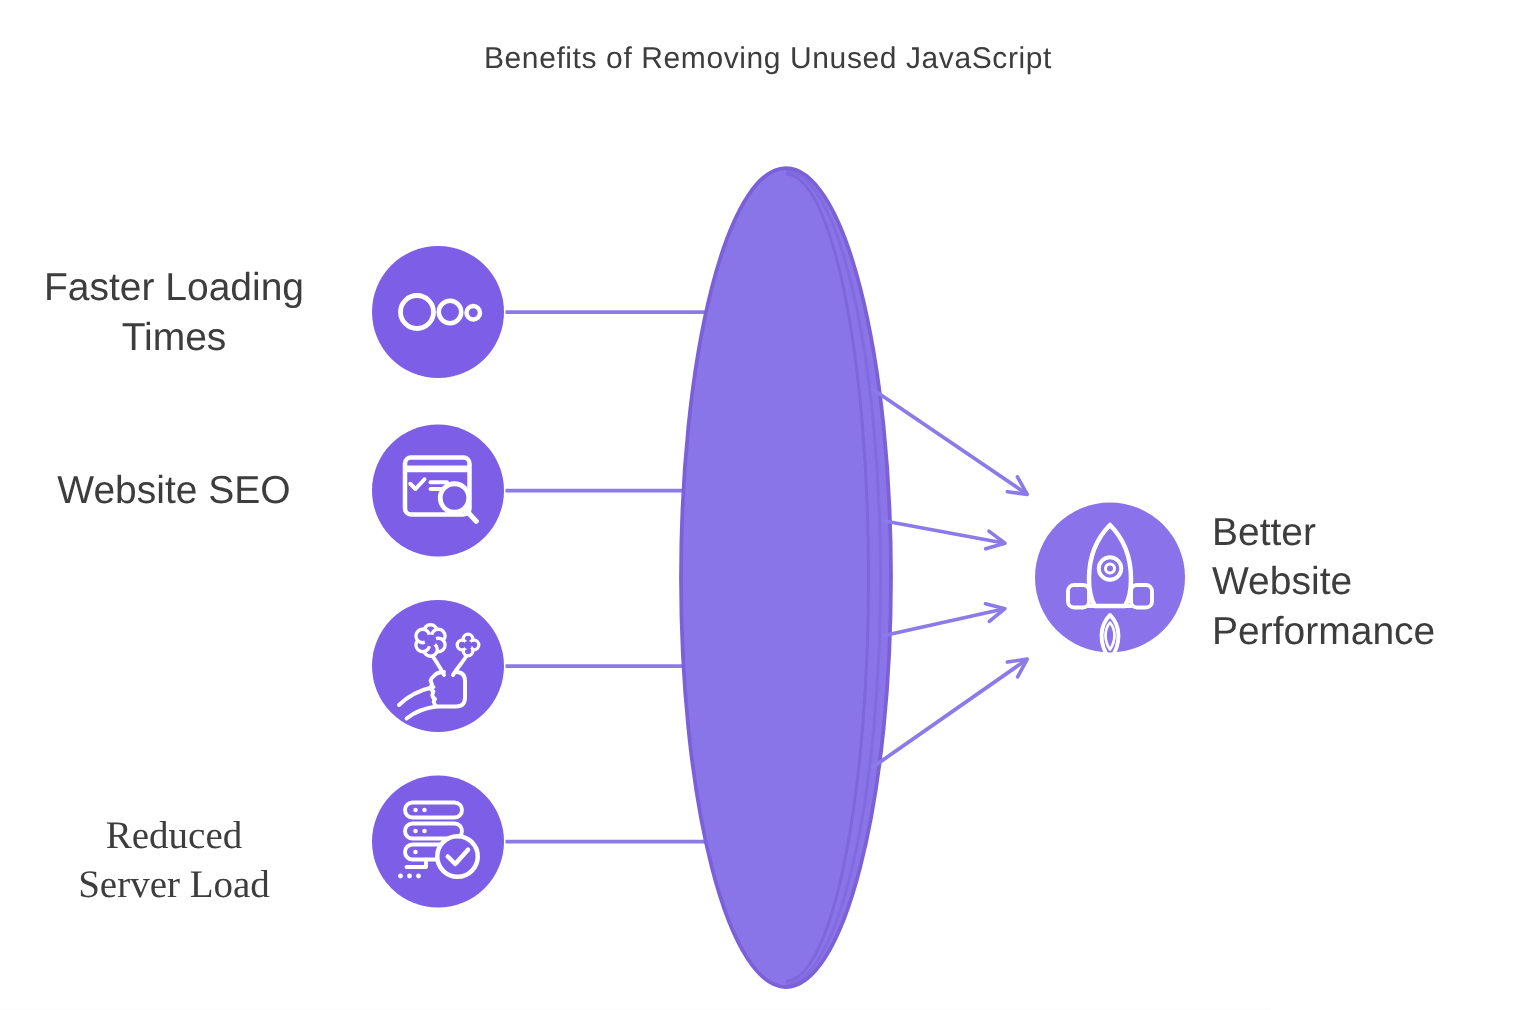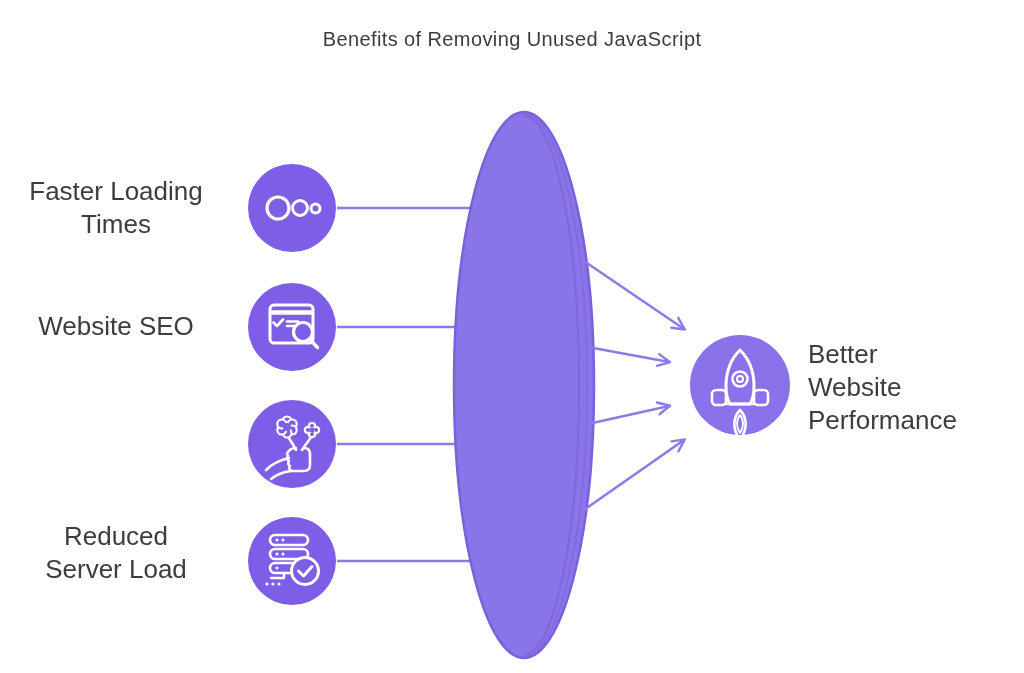--- a/index.html
+++ b/index.html
@@ -58,21 +58,21 @@
     width:232px;
     text-align:center;
     font-size:26px;
     line-height:33px;
     color:var(--text);
     white-space:pre-line;
   }
   .bl-0{ top:175px; }
   .bl-1{ top:310px; }
   .bl-2{ top:411px; }
-  .bl-3{ top:520px; }
+  .bl-3{ top:540px;font-family:Liberation Serif, serif; }
   .outcome-label{
     position:absolute;
     left:808px;
     top:338px;
     font-size:26px;
     line-height:33px;
     color:var(--text);
     white-space:pre-line;
   }
 </style>

